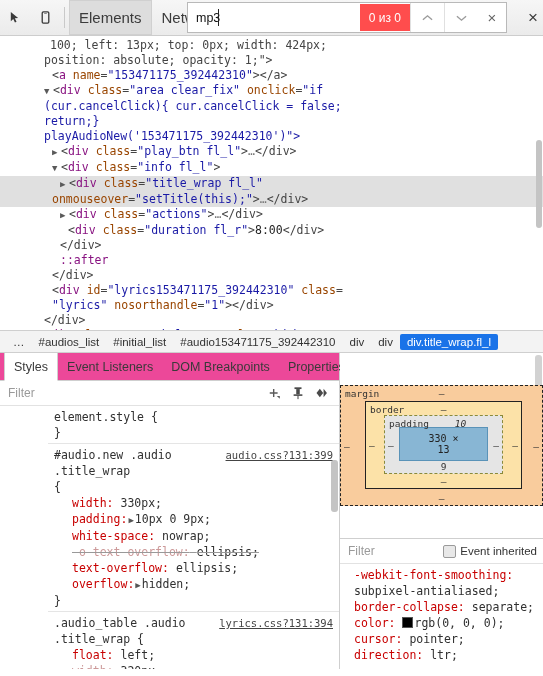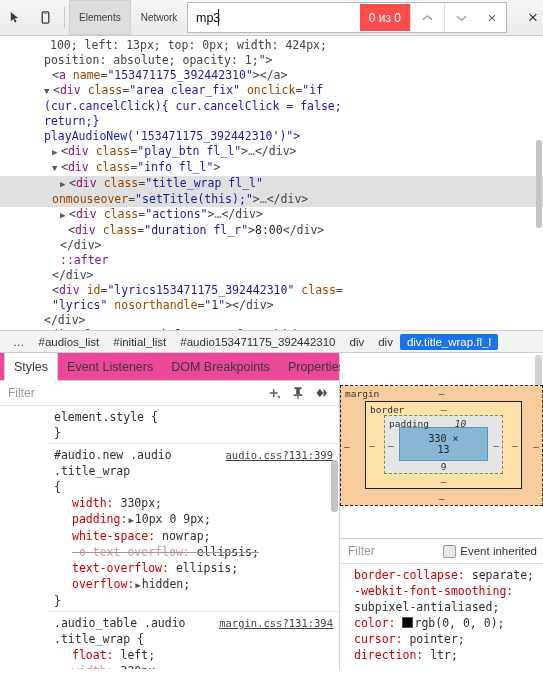--- a/index.html
+++ b/index.html
@@ -41,21 +41,21 @@
     margin: 7px 4px;
   }
   .tb-tabs {
     display: flex;
     align-items: stretch;
   }
   .tb-tab {
     display: flex;
     align-items: center;
     padding: 0 10px;
-    font-size: 10px;
+    font-size: 15px;
     color: #3b3b3b;
     cursor: pointer;
     white-space: nowrap;
   }
   .tb-tab.selected {
     background: #dddddd;
     box-shadow: inset 0 0 0 1px #d0d0d0;
   }
 
   
@@ -573,21 +573,21 @@
           <div class="prop"><span class="pname">white-space:</span> <span class="pval">nowrap;</span></div>
           <div class="prop strike"><span class="pname">-o-text-overflow:</span> <span class="pval">ellipsis;</span></div>
           <div class="prop"><span class="pname">text-overflow:</span> <span class="pval">ellipsis;</span></div>
           <div class="prop"><span class="pname">overflow:</span><span class="expander">▶</span><span class="pval">hidden;</span></div>
           <div>}</div>
           <div class="rule-sep"></div>
         </div>
         <div class="rule">
           <div class="sel-line">
             <span class="selector">.audio_table .audio</span>
-            <span class="source-link">margin.css?131:394</span>
+            <span class="source-link">lyrics.css?131:394</span>
           </div>
           <div>.title_wrap {</div>
           <div class="prop"><span class="pname">float:</span> <span class="pval">left;</span></div>
           <div class="prop strike"><span class="pname">width:</span> <span class="pval">320px;</span></div>
           <div class="prop strike"><span class="pname">overflow:</span><span class="expander">▶</span><span class="pval">hidden;</span></div>
         </div>
       </div>
 
   </div>
 
@@ -624,20 +624,20 @@
 
     <div class="computed-filter">
       <div class="cf-text">Filter</div>
       <div class="cf-check">
         <span class="cf-box"></span>
         <span>Event inherited</span>
       </div>
     </div>
 
     <div class="computed-list" id="computed-list">
+        <div class="cp"><span class="cpn">-webkit-font-smoothing: </span><span>subpixel-antialiased;</span></div>
         <div class="cp"><span class="cpn">border-collapse: </span><span>separate;</span></div>
-        <div class="cp"><span class="cpn">-webkit-font-smoothing: </span><span>subpixel-antialiased;</span></div>
         <div class="cp"><span class="cpn">color: </span><span class="swatch" style="background: rgb(0, 0, 0);"></span><span>rgb(0, 0, 0);</span></div>
         <div class="cp"><span class="cpn">cursor: </span><span>pointer;</span></div>
         <div class="cp"><span class="cpn">direction: </span><span>ltr;</span></div>
       </div>
   </div>
 </div>
 
 </body></html>

